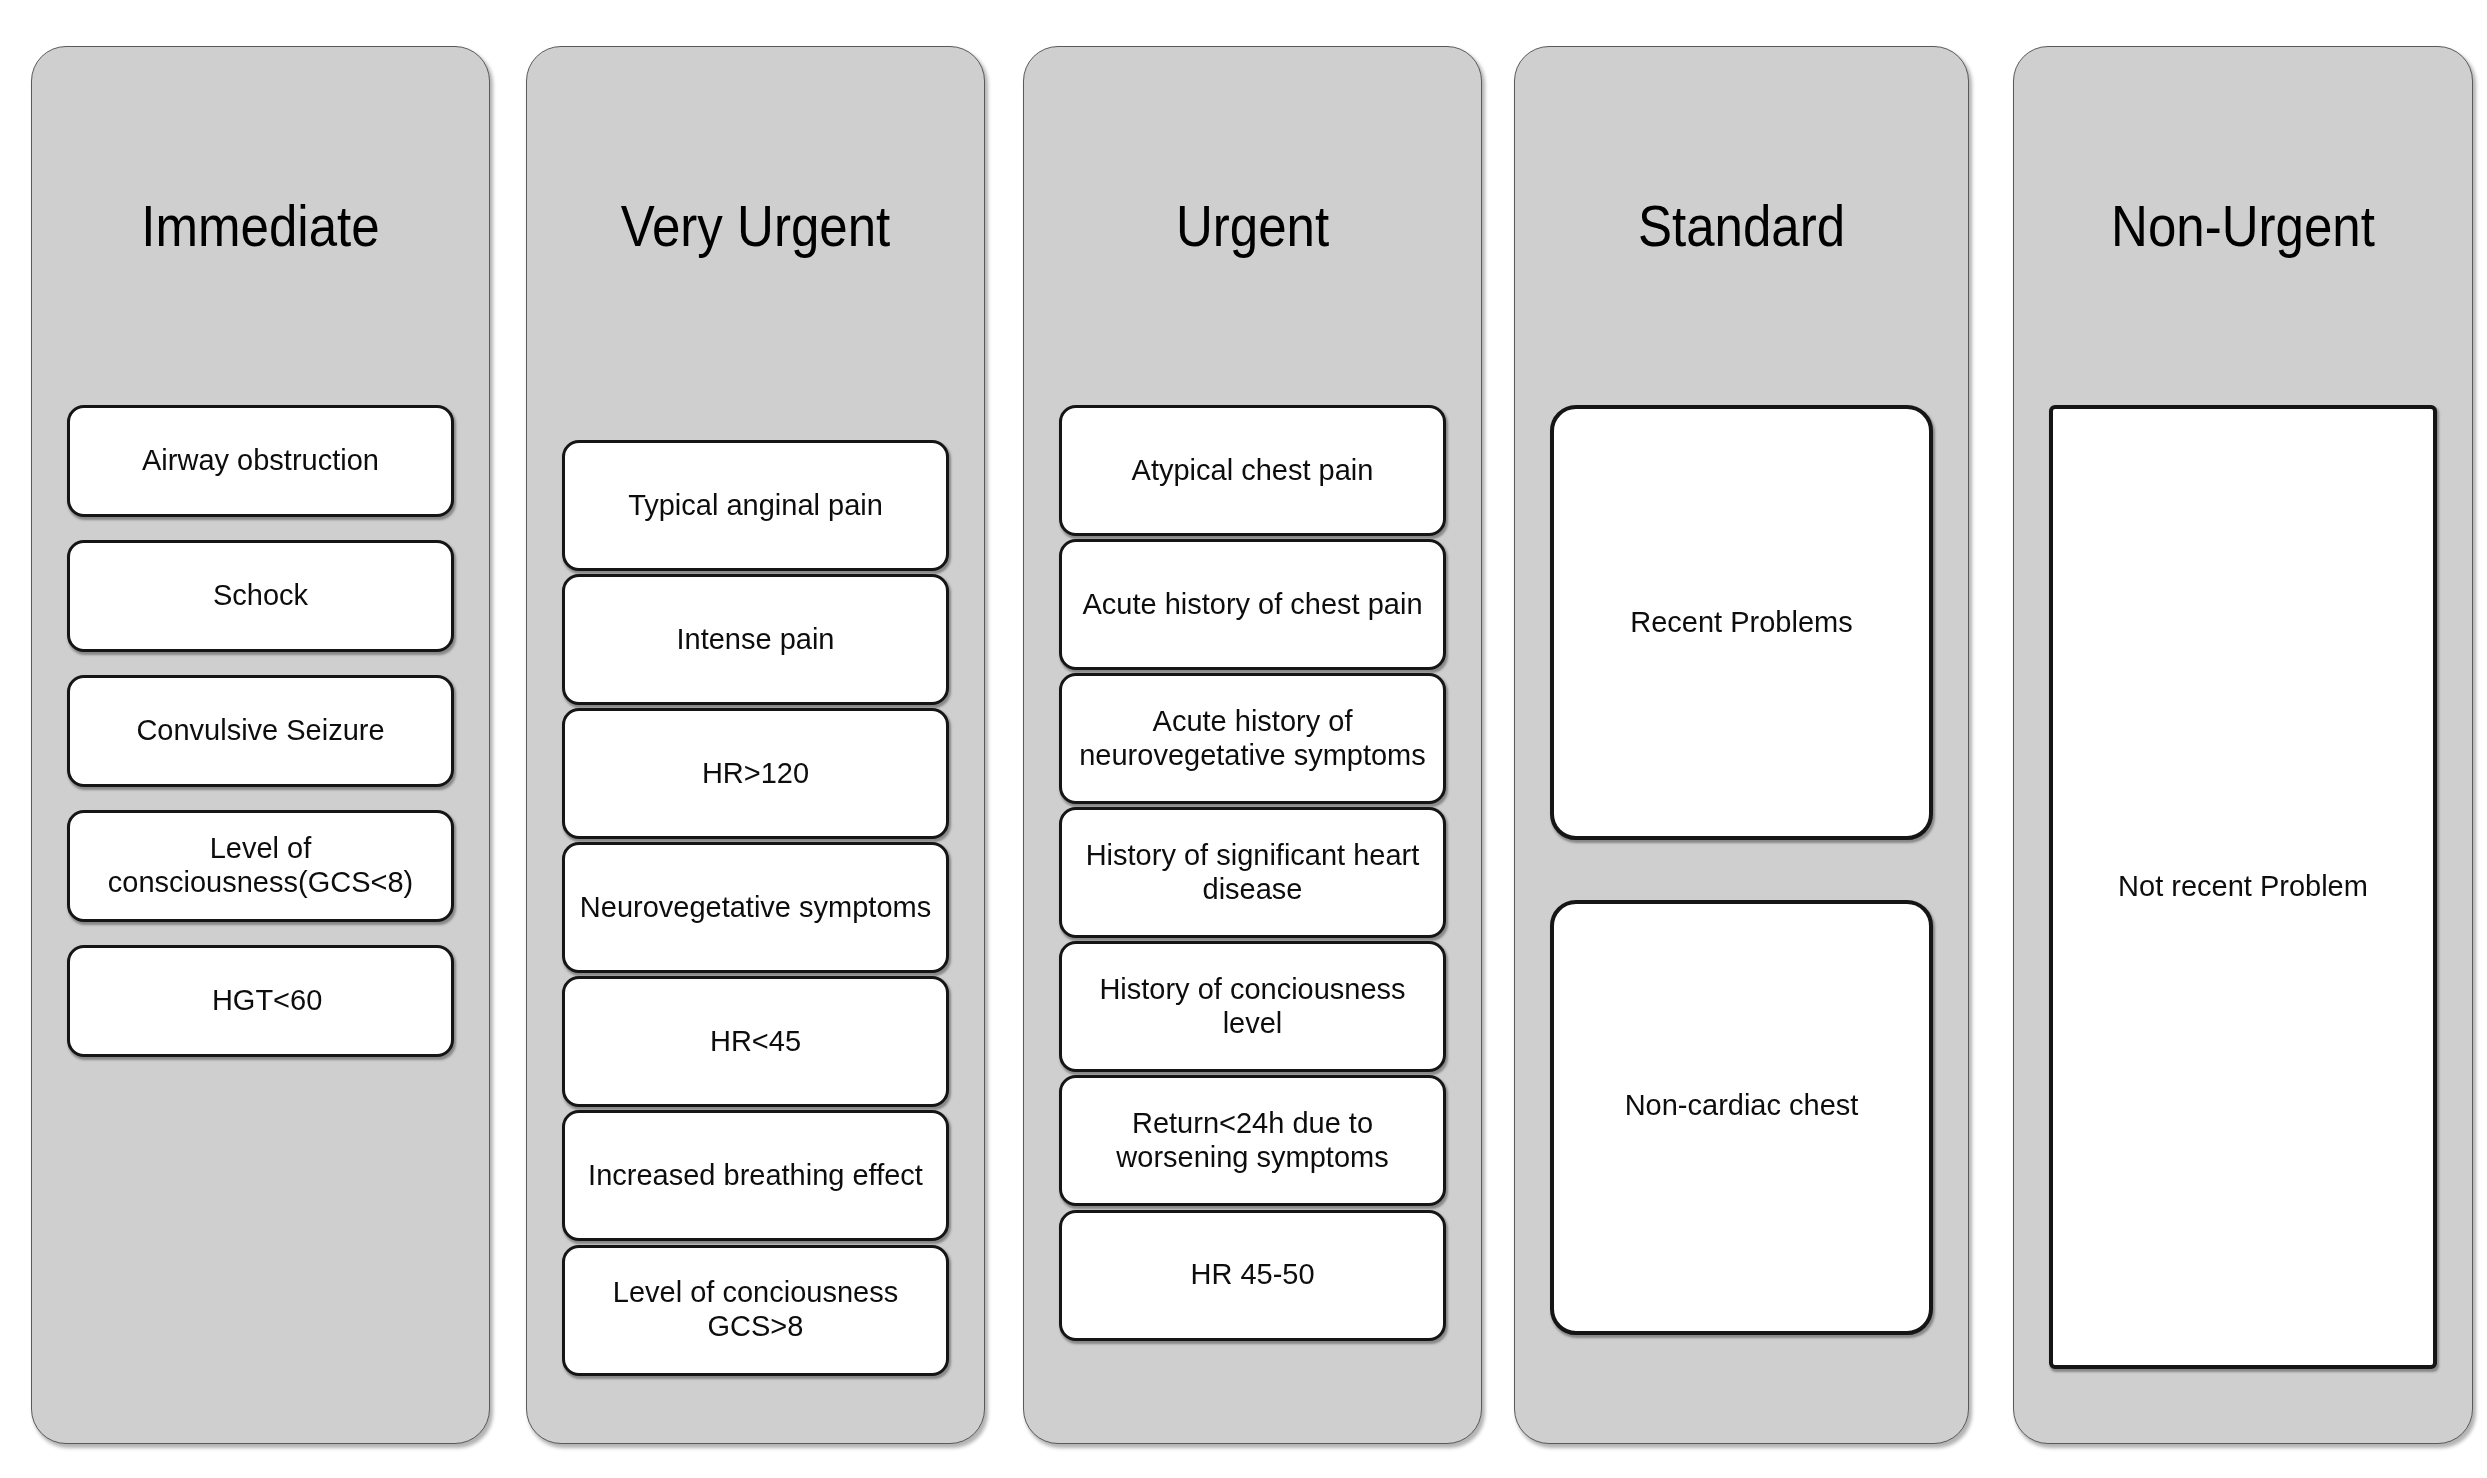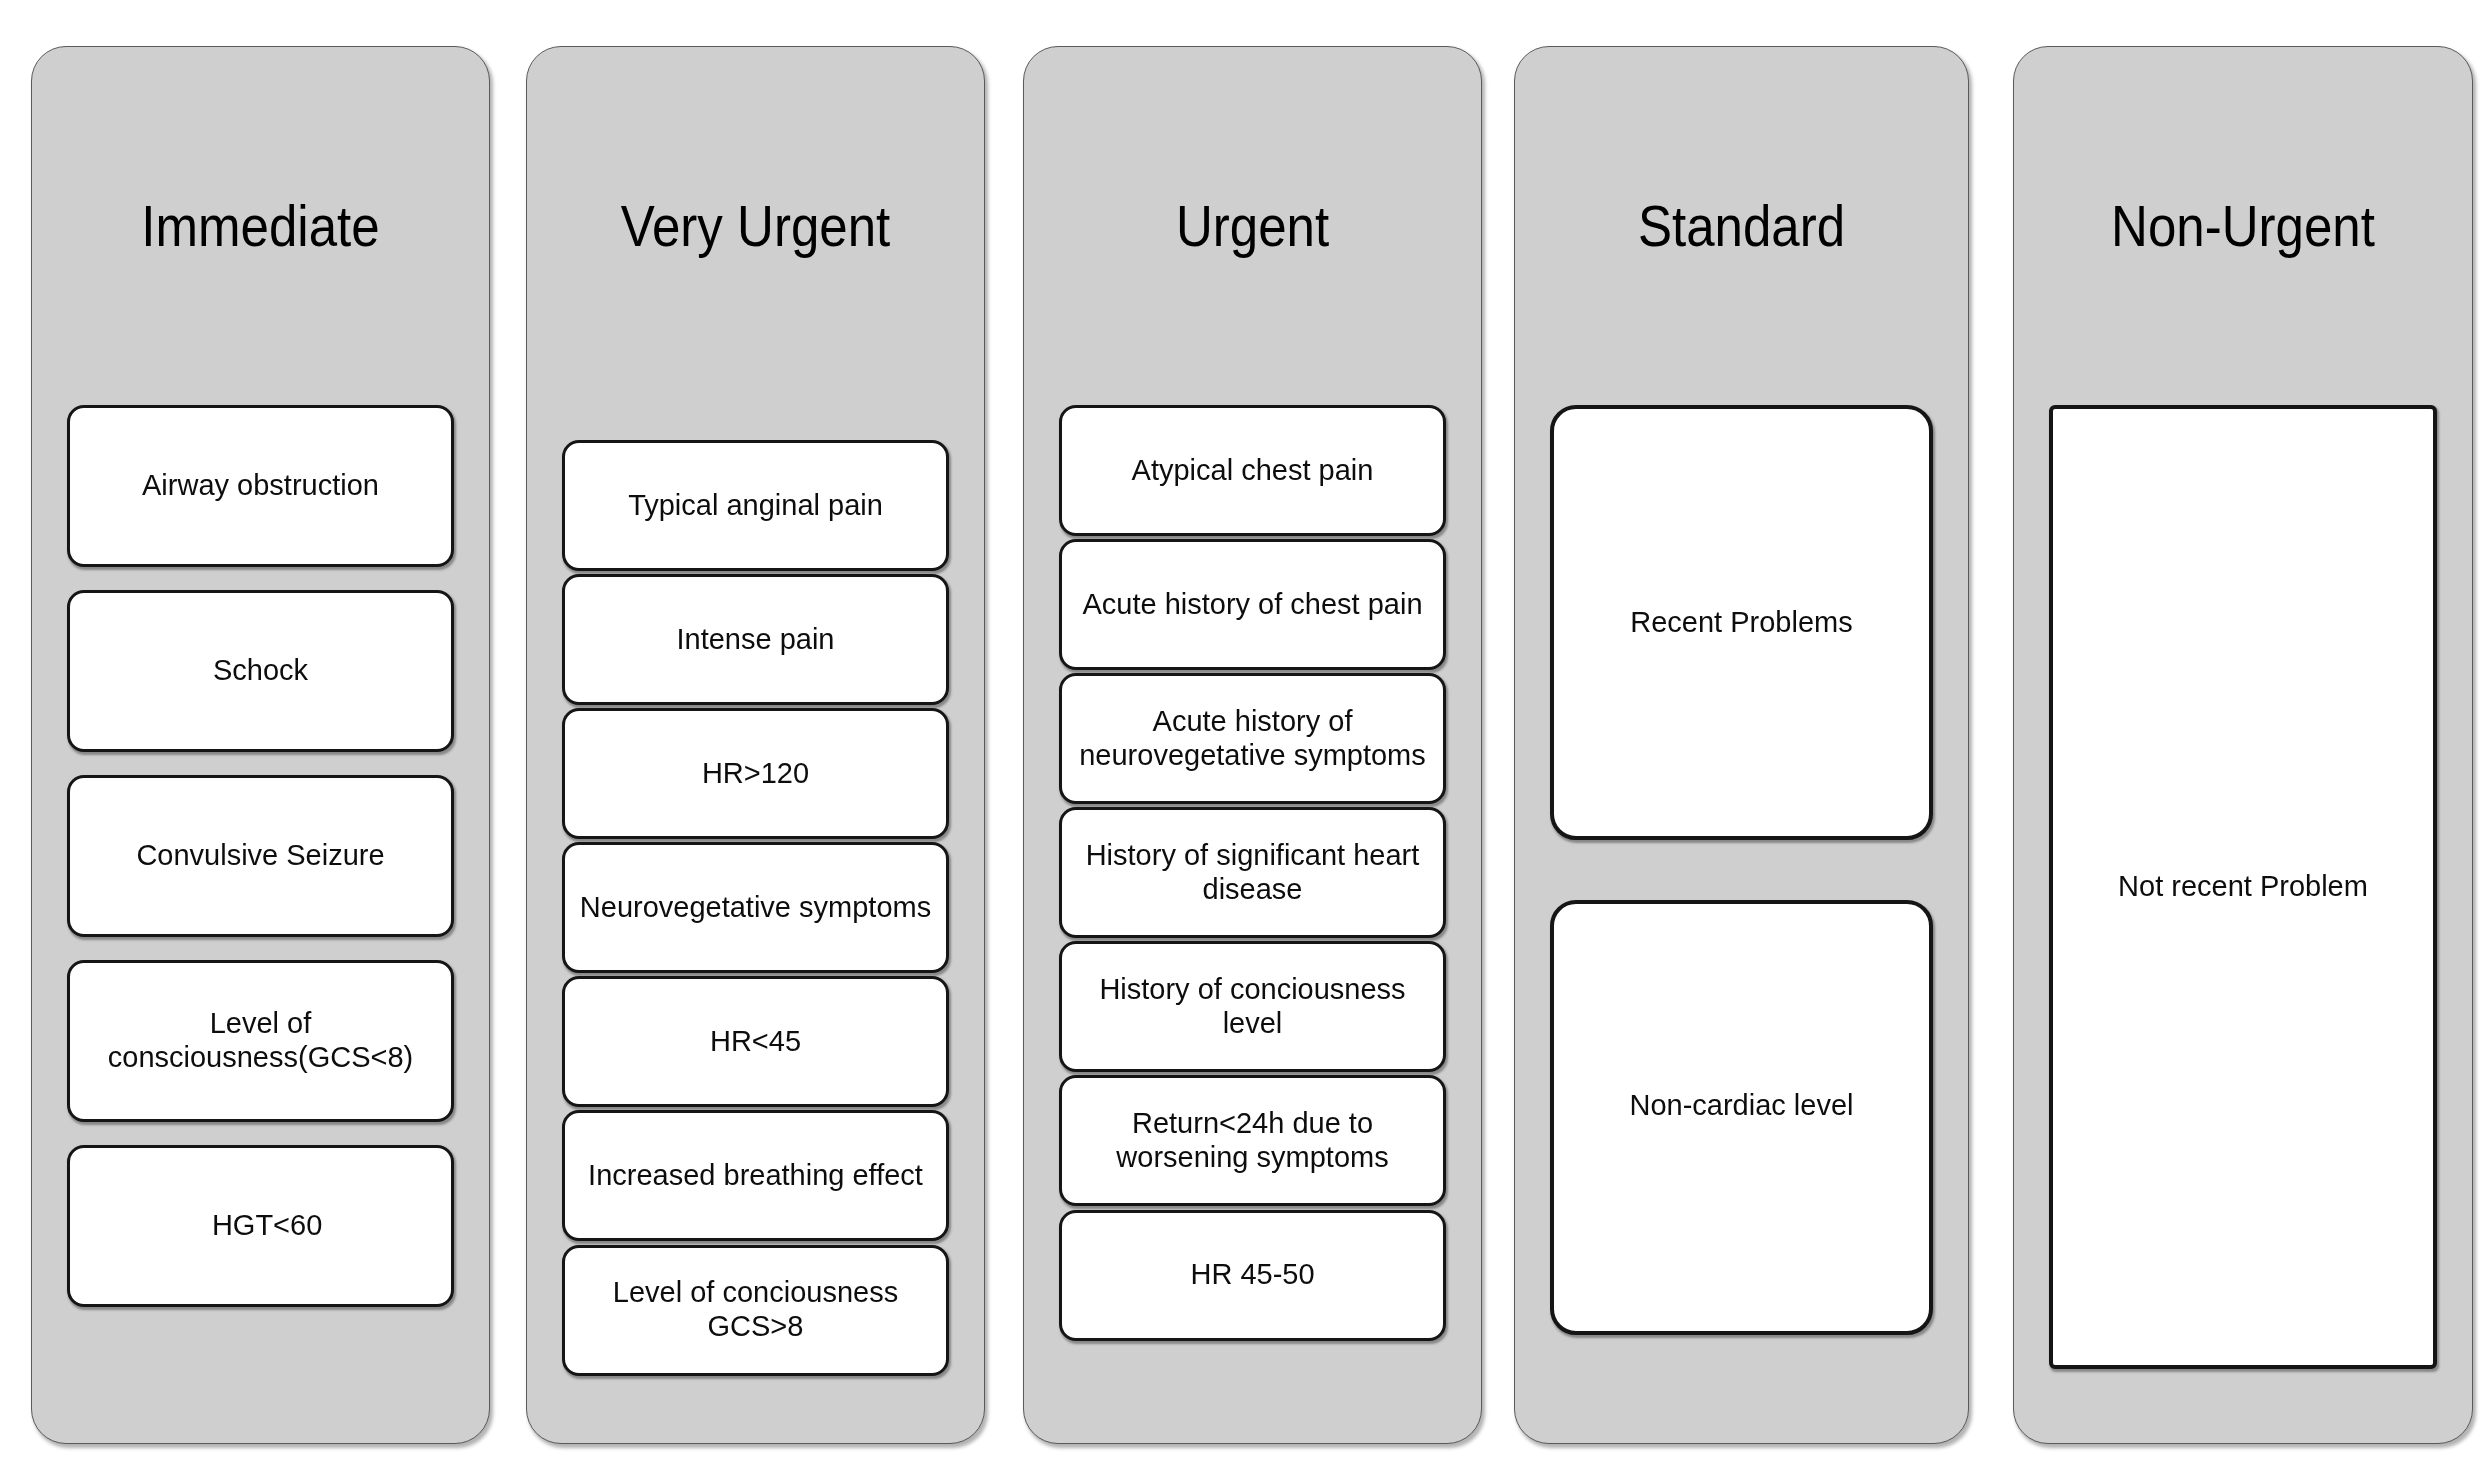--- a/index.html
+++ b/index.html
@@ -79,21 +79,21 @@
     padding: 3.1px 10.8px;
     overflow: hidden;
     box-shadow: 1.5px 2.3px 2.3px rgba(0,0,0,0.35);
   }
 
   
   .col-body.slots-7 .item { height: 131px; margin-bottom: 3.1px; }
   .col-body.slots-7 .item:last-child { margin-bottom: 0; }
 
   
-  .col-body.slots-5 .item { height: 162px; margin-bottom: 23px; }
+  .col-body.slots-5 .item { height: 112px; margin-bottom: 23px; }
   .col-body.slots-5 .item:last-child { margin-bottom: 0; padding-left: 24px; }
 
   
   .col-body.slots-2 .item {
     height: 435px;
     margin-bottom: 60px;
     border-radius: 26px;
     border-width: 4.6px;
   }
   .col-body.slots-2 .item:last-child { margin-bottom: 0; }
@@ -150,21 +150,21 @@
       <div class="item">History of conciousness level</div>
       <div class="item">Return&lt;24h due to worsening symptoms</div>
       <div class="item">HR 45-50</div>
     </div>
   </div>
 
   <div class="column" style="left:1514px; width:455px;">
     <div class="col-header">Standard</div>
     <div class="col-body slots-2">
       <div class="item">Recent Problems</div>
-      <div class="item text-high">Non-cardiac level</div>
+      <div class="item text-high">Non-cardiac chest</div>
     </div>
   </div>
 
   <div class="column" style="left:2013px; width:460px;">
     <div class="col-header">Non-Urgent</div>
     <div class="col-body slots-1">
       <div class="item">Not recent Problem</div>
     </div>
   </div>
 

